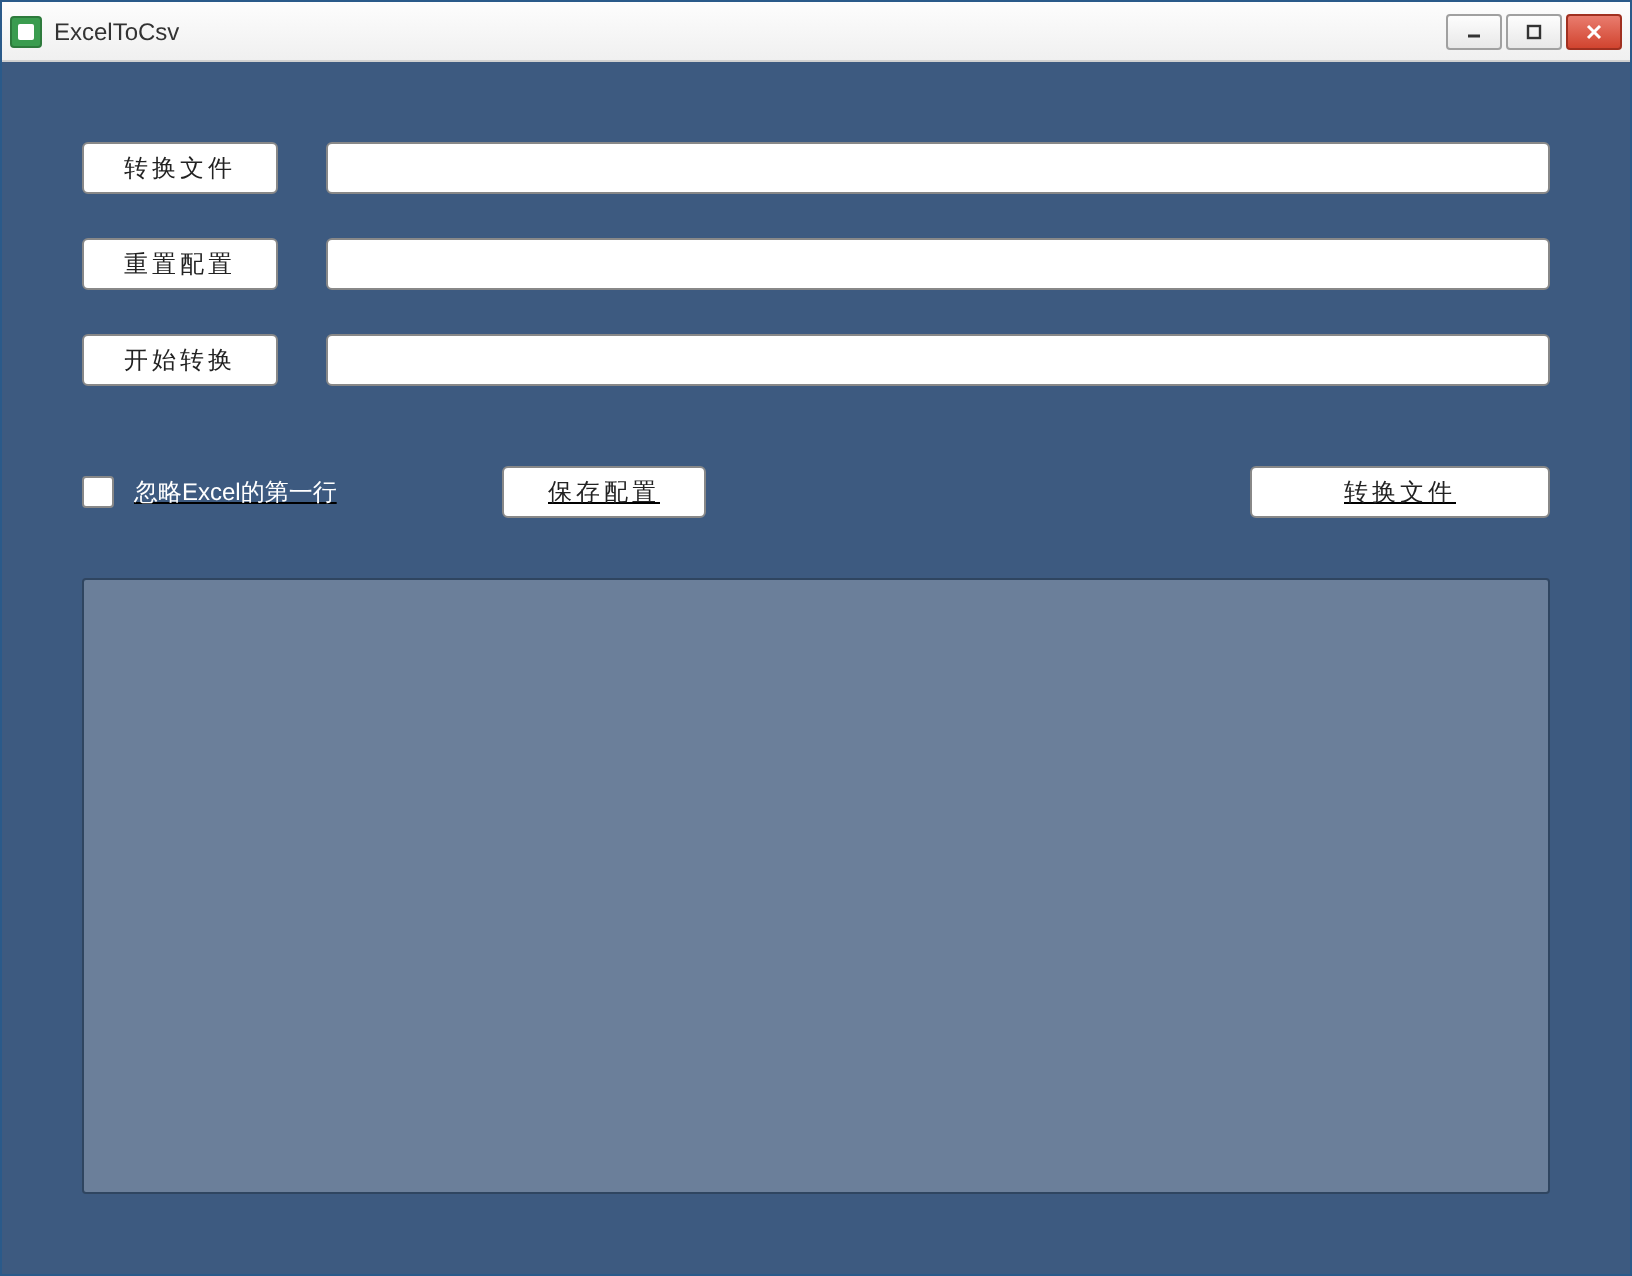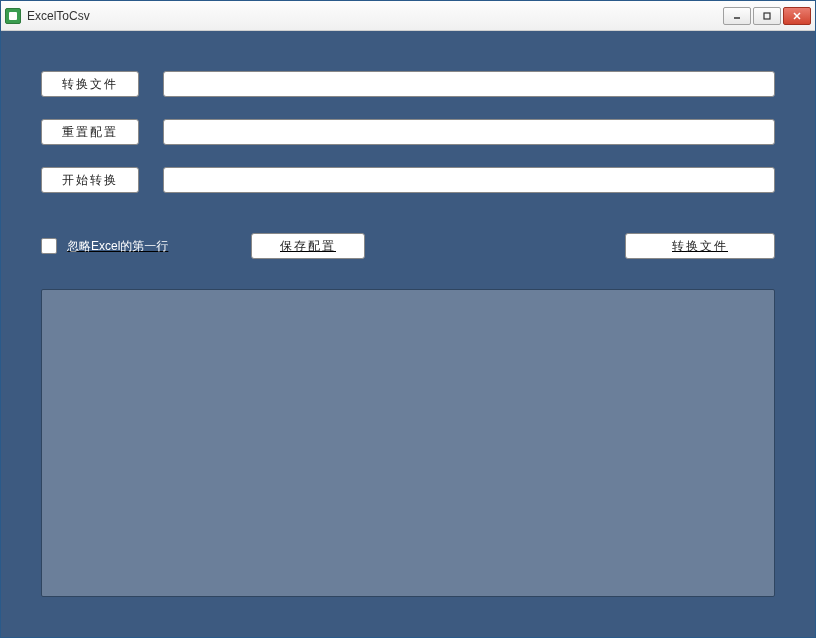--- a/index.html
+++ b/index.html
@@ -138,21 +138,21 @@
     }
     .checkbox-label {
       font-size: 12px;
       color: #fff;
     }
     .action-buttons-left {
       display: flex;
       gap: 40px;
     }
     .action-btn {
-      width: 114px;
+      width: 102px;
       height: 26px;
       background: #fff;
       border: 1px solid #888;
       border-radius: 3px;
       font-size: 12px;
       color: #222;
       letter-spacing: 2px;
       display: flex;
       align-items: center;
       justify-content: center;

